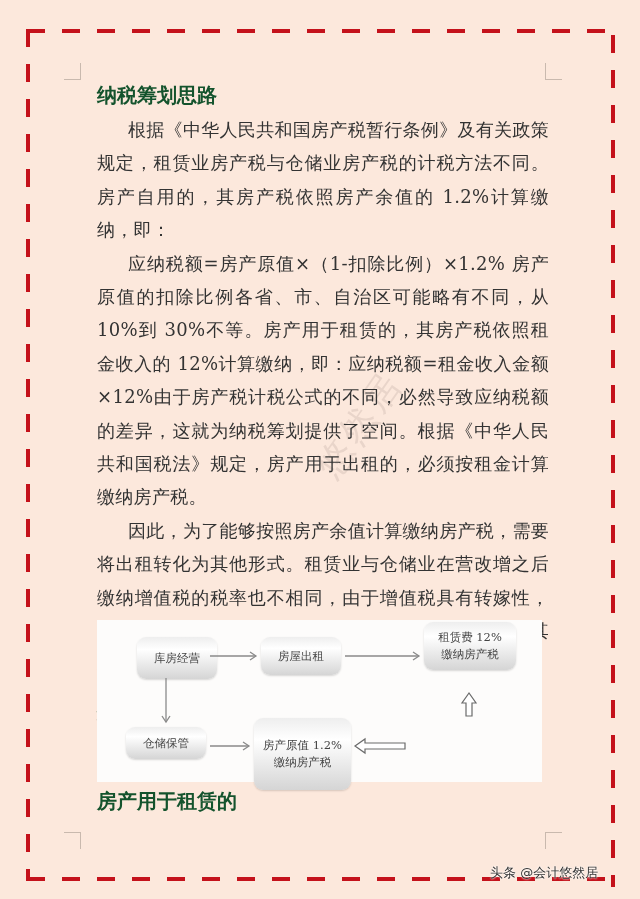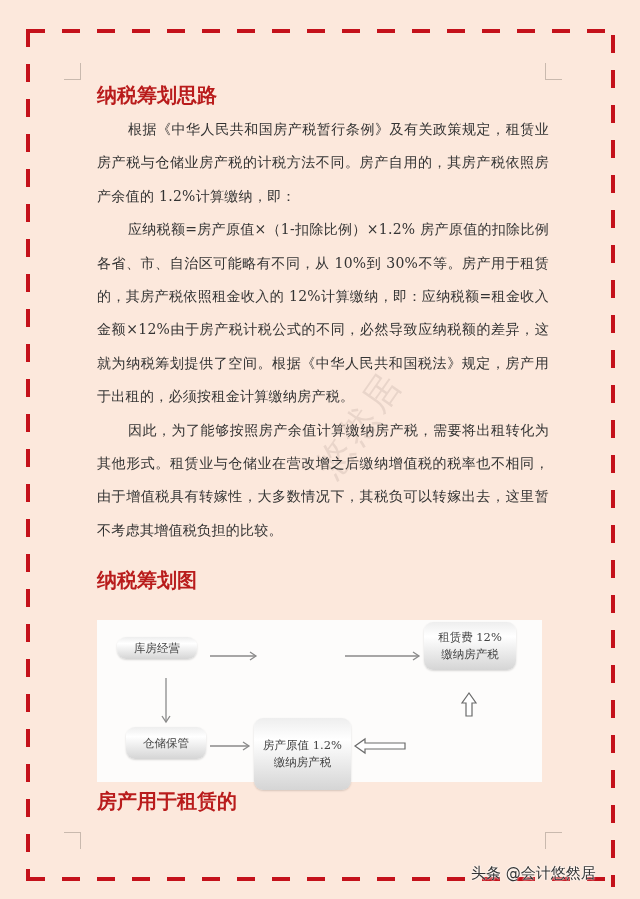--- a/index.html
+++ b/index.html
@@ -24,24 +24,24 @@
   .frame-right { left: 611px; top: 35px; }
   .corner-mark { position: absolute; width: 16px; height: 16px; }
   .cm-tl { left: 64px; top: 63px; border-right: 1px solid #c9b9ae; border-bottom: 1px solid #c9b9ae; }
   .cm-tr { left: 545px; top: 63px; border-left: 1px solid #c9b9ae; border-bottom: 1px solid #c9b9ae; }
   .cm-bl { left: 64px; top: 832px; border-right: 1px solid #c9b9ae; border-top: 1px solid #c9b9ae; }
   .cm-br { left: 545px; top: 832px; border-left: 1px solid #c9b9ae; border-top: 1px solid #c9b9ae; }
 
   .content { position: absolute; left: 97px; top: 80px; width: 452px; }
   .h1 {
     font-family: "DejaVu Sans", "Liberation Sans", sans-serif;
-    font-size: 20px; color: #b91c1c; margin: 0; line-height: 30px;
+    font-size: 20px; color: #14532d; margin: 0; line-height: 30px;
   }
   .para {
-    font-size: 14px; line-height: 33.4px; margin: 0;
+    font-size: 18px; line-height: 33.4px; margin: 0;
     text-align: justify; color: #333; letter-spacing: 0.3px;
   }
   .indent { text-indent: 31px; }
   .h1.diagram-title { margin-top: 18px; }
 
   .diagram {
     position: absolute; left: 97px; top: 620px; width: 445px; height: 162px;
     background: #fdfcfb;
   }
   .box {
@@ -52,22 +52,22 @@
     font-size: 11.5px; line-height: 17px; color: #444;
     font-family: "DejaVu Serif", serif;
   }
   .watermark {
     position: absolute; left: 300px; top: 400px;
     font-size: 36px; color: rgba(150,130,120,0.18);
     transform: rotate(-55deg); letter-spacing: 4px;
     font-family: "DejaVu Serif", serif;
   }
   .footer-mark {
-    position: absolute; left: 471px; top: 864px;
-    font-family: "DejaVu Sans", sans-serif; font-size: 15px; color: #333;
+    position: absolute; left: 490px; top: 864px;
+    font-family: "DejaVu Sans", sans-serif; font-size: 13px; color: #333;
     text-shadow: 0 0 2px #fff, 0 0 2px #fff;
     text-align: center;
   }
 </style>
 </head>
 <body>
 
 <div class="frame-line frame-top"></div>
 <div class="frame-line frame-bottom"></div>
 <div class="frame-line frame-left"></div>
@@ -82,22 +82,25 @@
 
 <div class="content">
   <h1 class="h1">纳税筹划思路</h1>
   <p class="para indent" style="margin-top:3px">根据《中华人民共和国房产税暂行条例》及有关政策规定，租赁业房产税与仓储业房产税的计税方法不同。房产自用的，其房产税依照房产余值的 1.2%计算缴纳，即：</p>
   <p class="para indent">应纳税额=房产原值×（1-扣除比例）×1.2% 房产原值的扣除比例各省、市、自治区可能略有不同，从 10%到 30%不等。房产用于租赁的，其房产税依照租金收入的 12%计算缴纳，即：应纳税额=租金收入金额×12%由于房产税计税公式的不同，必然导致应纳税额的差异，这就为纳税筹划提供了空间。根据《中华人民共和国税法》规定，房产用于出租的，必须按租金计算缴纳房产税。</p>
   <p class="para indent">因此，为了能够按照房产余值计算缴纳房产税，需要将出租转化为其他形式。租赁业与仓储业在营改增之后缴纳增值税的税率也不相同，由于增值税具有转嫁性，大多数情况下，其税负可以转嫁出去，这里暂不考虑其增值税负担的比较。</p>
   <h1 class="h1 diagram-title">纳税筹划图</h1>
 </div>
 
 <div class="diagram">
-  <div class="box" style="left:20px;top:17px;width:80px;height:22px">
+  <div class="box" style="left:40px;top:17px;width:80px;height:42px">
     <span>库房经营</span>
+  </div>
+  <div class="box" style="left:164px;top:17px;width:80px;height:38px">
+    <span>房屋出租</span>
   </div>
   <div class="box" style="left:327px;top:2px;width:92px;height:48px">
     <span>
       <span>租赁费 12%</span><br>
       <span>缴纳房产税</span>
     </span>
   </div>
   <div class="box" style="left:29px;top:107px;width:80px;height:32px">
     <span>仓储保管</span>
   </div>

